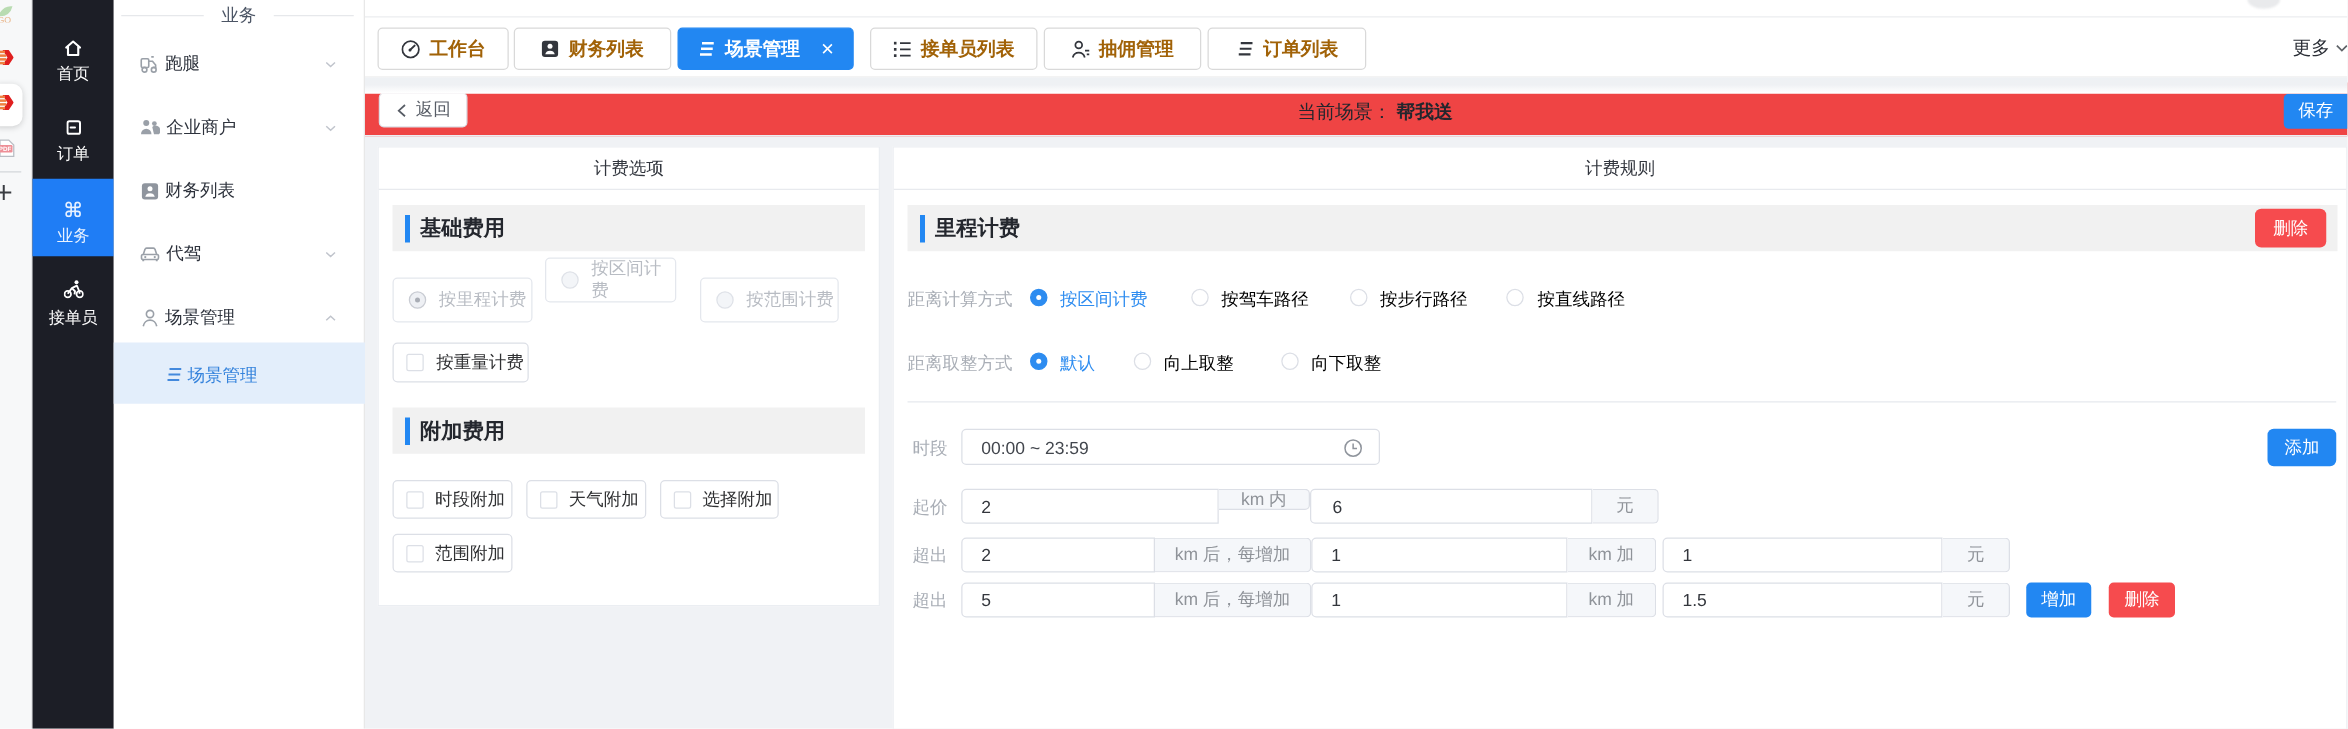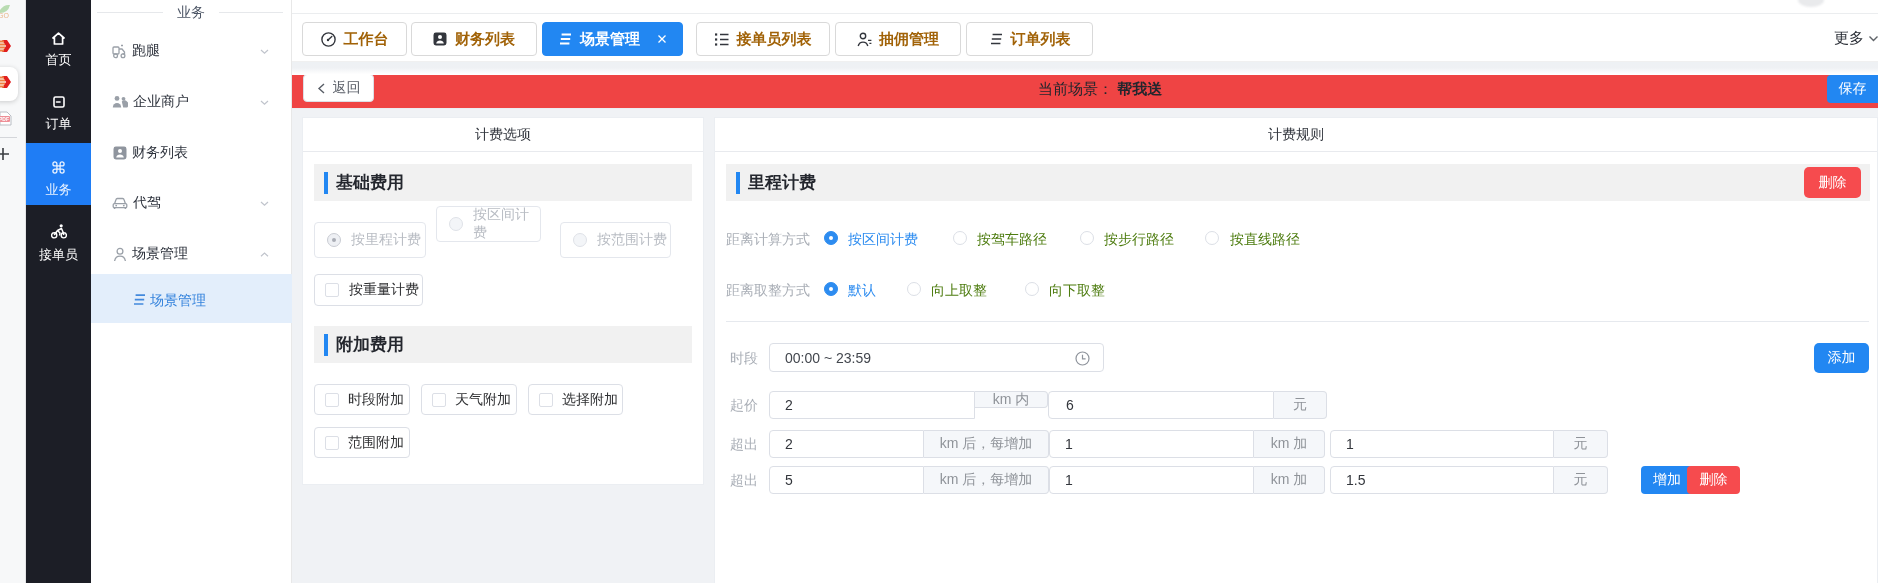--- a/index.html
+++ b/index.html
@@ -42,21 +42,21 @@
   .radio.on{border-color:#2d8cf0;background:#2d8cf0;}
   .radio.on:after{content:"";position:absolute;left:4px;top:4px;width:4px;height:4px;border-radius:50%;background:#fff;}
   .radio.dison{border-color:#c9ccd3;background:#eef0f4;}
   .radio.dison:after{content:"";position:absolute;left:4px;top:4px;width:4px;height:4px;border-radius:50%;background:#a9adb5;}
   .check{box-sizing:border-box;width:14px;height:14px;border-radius:2px;border:1px solid #dcdfe6;background:#fff;flex:none;}
   .radio.abs,.abs{position:absolute;}
   
   .einput{position:absolute;box-sizing:border-box;border:1px solid #dcdfe6;background:#fff;font-size:14px;color:#33363c;display:flex;align-items:center;text-align:center;}
   .append{position:absolute;box-sizing:border-box;border:1px solid #dcdfe6;border-left:none;background:#f5f7fa;color:#8f9399;font-size:14px;display:flex;align-items:center;justify-content:center;}
   .glabel{position:absolute;font-size:14px;color:#a9aeb6;}
-  .rlabel{font-size:14px;color:#4d7c0f;}
+  .rlabel{font-size:14px;color:#000000;}
   svg{display:block;}
 </style>
 </head>
 <body>
 <div id="app">
 
   <div class="abs" style="left:0;top:0;width:26px;height:583px;background:#f7f8f9;border-right:1px solid #e3e4e6;box-sizing:border-box;"></div>
   <div id="strip-icons">
 
     <svg class="abs" style="left:0;top:2px" width="14" height="16" viewBox="0 0 14 16">
@@ -378,18 +378,18 @@
           </div>
         <div class="append" style="left:209px;top:348px;width:125px;height:28px;border-radius:0 4px 4px 0;">km 后，每增加</div>
         <div class="einput" style="left:334px;top:348px;width:205px;height:28px;border-radius:4px 0 0 4px;">
             <span style="margin-left:15px;">1</span>
           </div>
         <div class="append" style="left:539px;top:348px;width:71px;height:28px;border-radius:0 4px 4px 0;">km 加</div>
         <div class="einput" style="left:615px;top:348px;width:224px;height:28px;border-radius:4px 0 0 4px;">
             <span style="margin-left:15px;">1.5</span>
           </div>
         <div class="append" style="left:839px;top:348px;width:54px;height:28px;border-radius:0 4px 4px 0;">元</div>
-        <div class="btn blue abs" style="left:926px;top:348px;width:52px;height:28px;">增加</div>
+        <div class="btn blue abs" style="left:906px;top:348px;width:52px;height:28px;">增加</div>
         <div class="btn red abs" style="left:972px;top:348px;width:53px;height:28px;">删除</div>
       </div>
     </div>
   </div>
 </div>
 
 </body></html>

